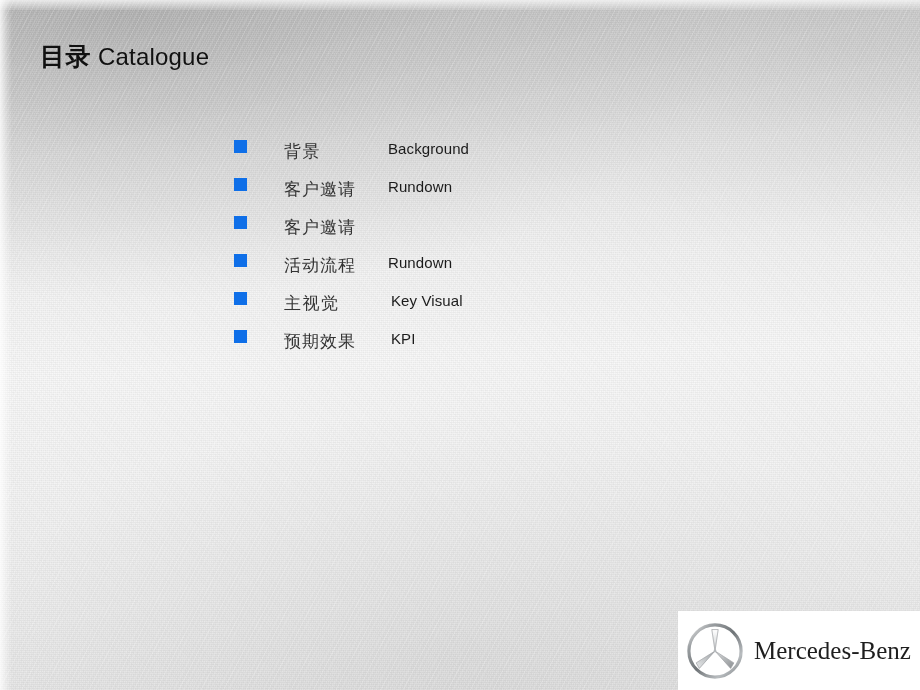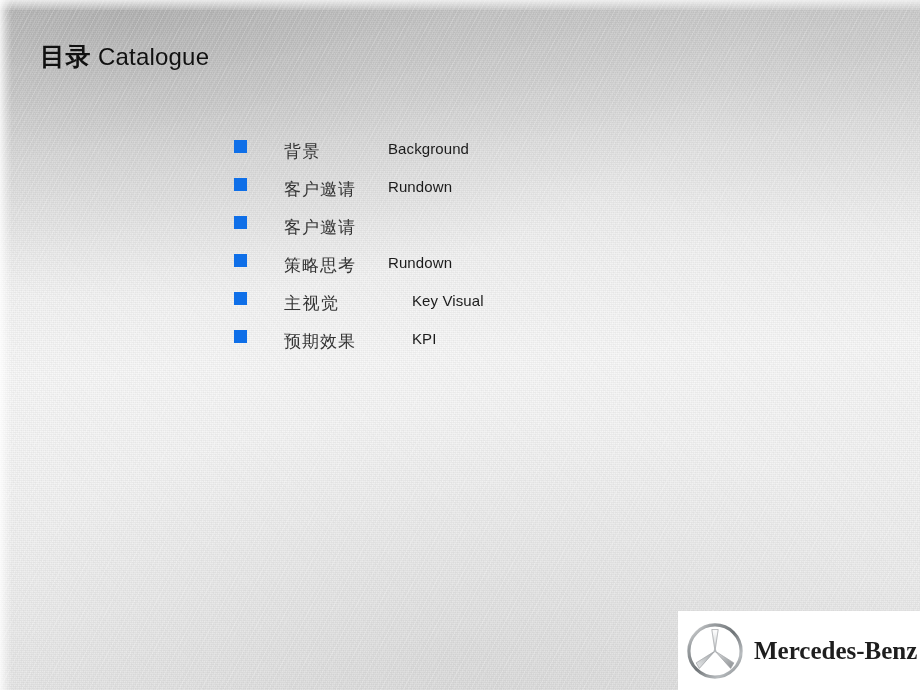--- a/index.html
+++ b/index.html
@@ -121,21 +121,21 @@
   .cn-label.wide { letter-spacing: 1.0px; }
   .en-label {
     flex: 0 0 auto;
     font-family: "Liberation Sans", sans-serif;
     font-size: 15px;
     font-weight: 400;
     color: #1b1b1b;
     white-space: nowrap;
     letter-spacing: 0.1px;
   }
-  .en-label.indent { margin-left: 24px; }
+  .en-label.indent { margin-left: 3px; }
 
   
   #logo-plate {
     position: absolute;
     left: 678px;
     top: 611px;
     width: 242px;
     height: 79px;
     background: #ffffff;
     display: flex;
@@ -145,21 +145,21 @@
   }
   #logo-star {
     width: 58px;
     height: 58px;
     flex: 0 0 58px;
   }
   #logo-word {
     margin-left: 10px;
     font-family: "Liberation Serif", "DejaVu Serif", serif;
     font-size: 25px;
-    font-weight: 700;
+    font-weight: 400;
     color: #1e1e1e;
     white-space: nowrap;
     letter-spacing: 0px;
   }
 </style>
 </head>
 <body>
 
 <div id="slide">
 
@@ -190,21 +190,21 @@
     </div>
 
     <div class="row">
       <span class="bullet"></span>
       <span class="cn-label wide">客户邀请</span>
     </div>
 
 
     <div class="row">
       <span class="bullet"></span>
-      <span class="cn-label wide">策略思考</span>
+      <span class="cn-label wide">活动流程</span>
       <span class="en-label">Rundown</span>
     </div>
 
     <div class="row">
       <span class="bullet"></span>
       <span class="cn-label">主视觉</span>
       <span class="en-label indent">Key Visual</span>
     </div>
 
     <div class="row">

